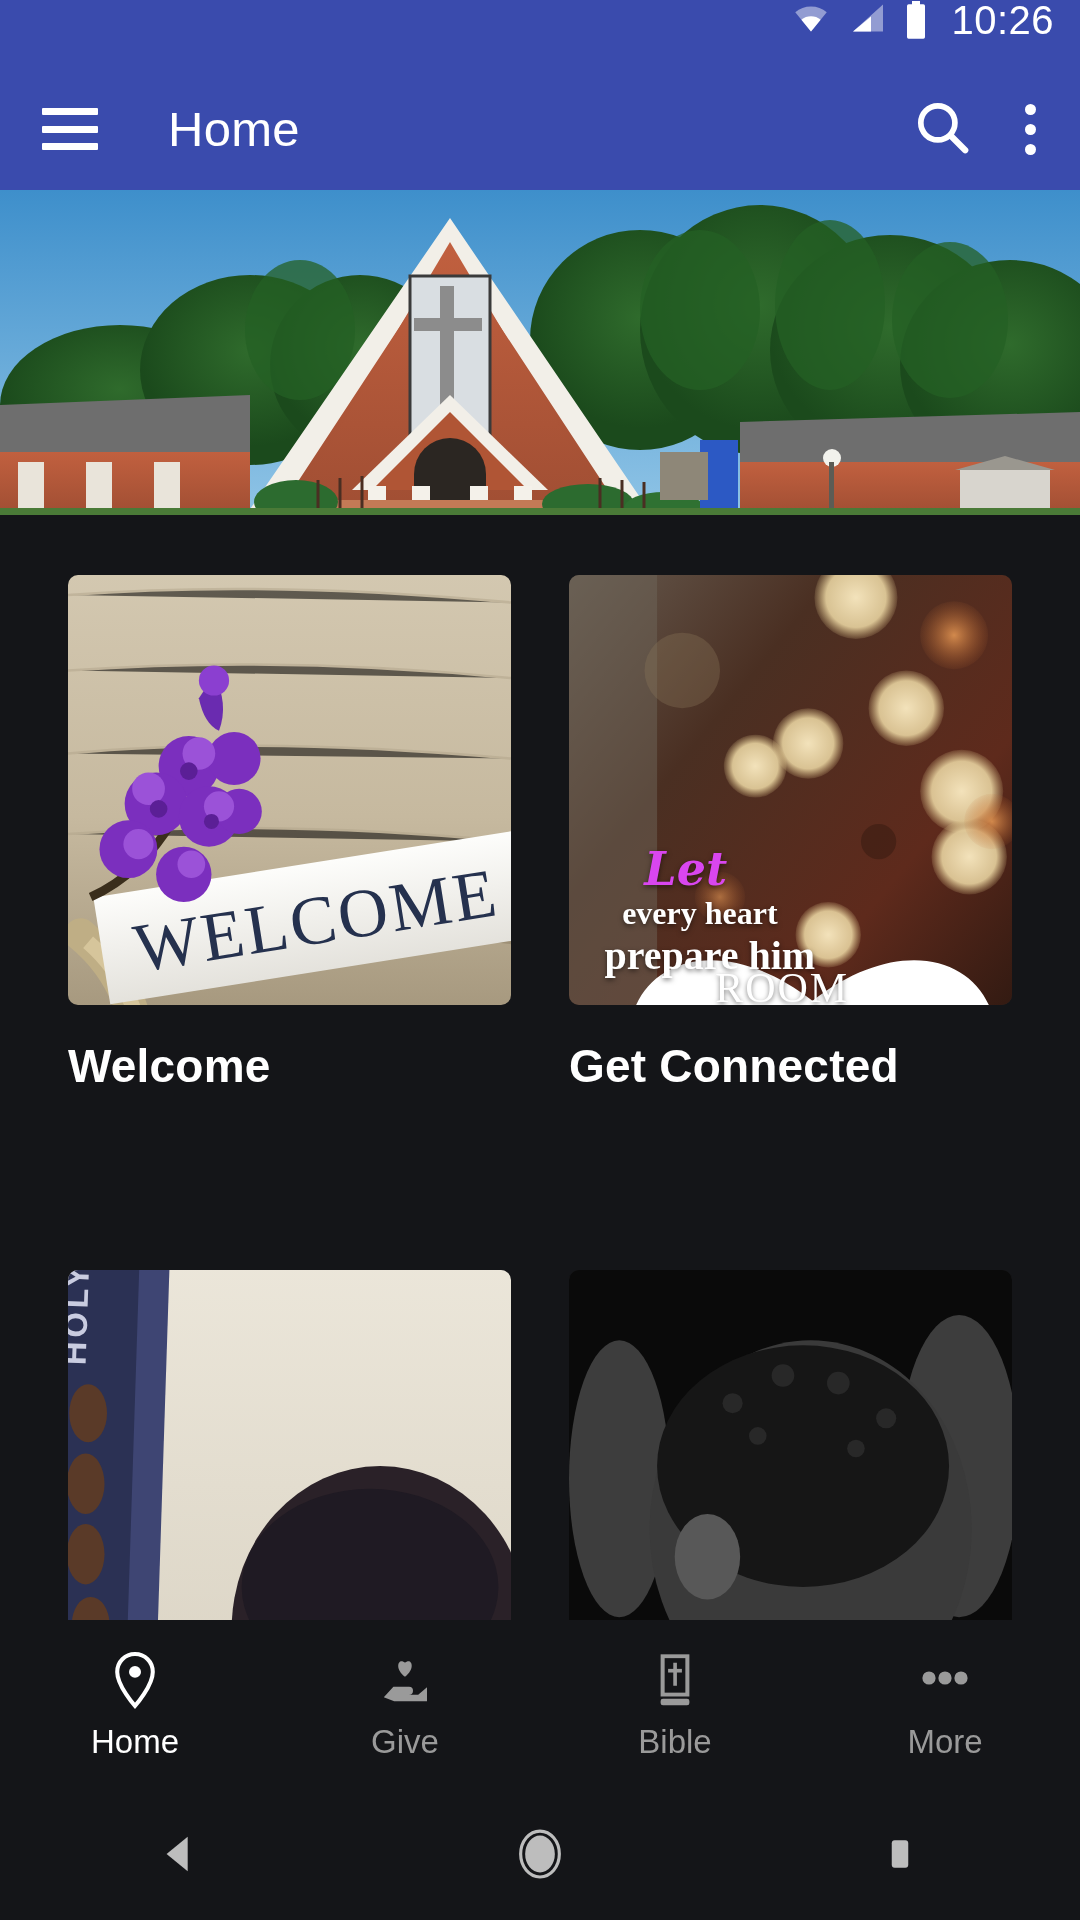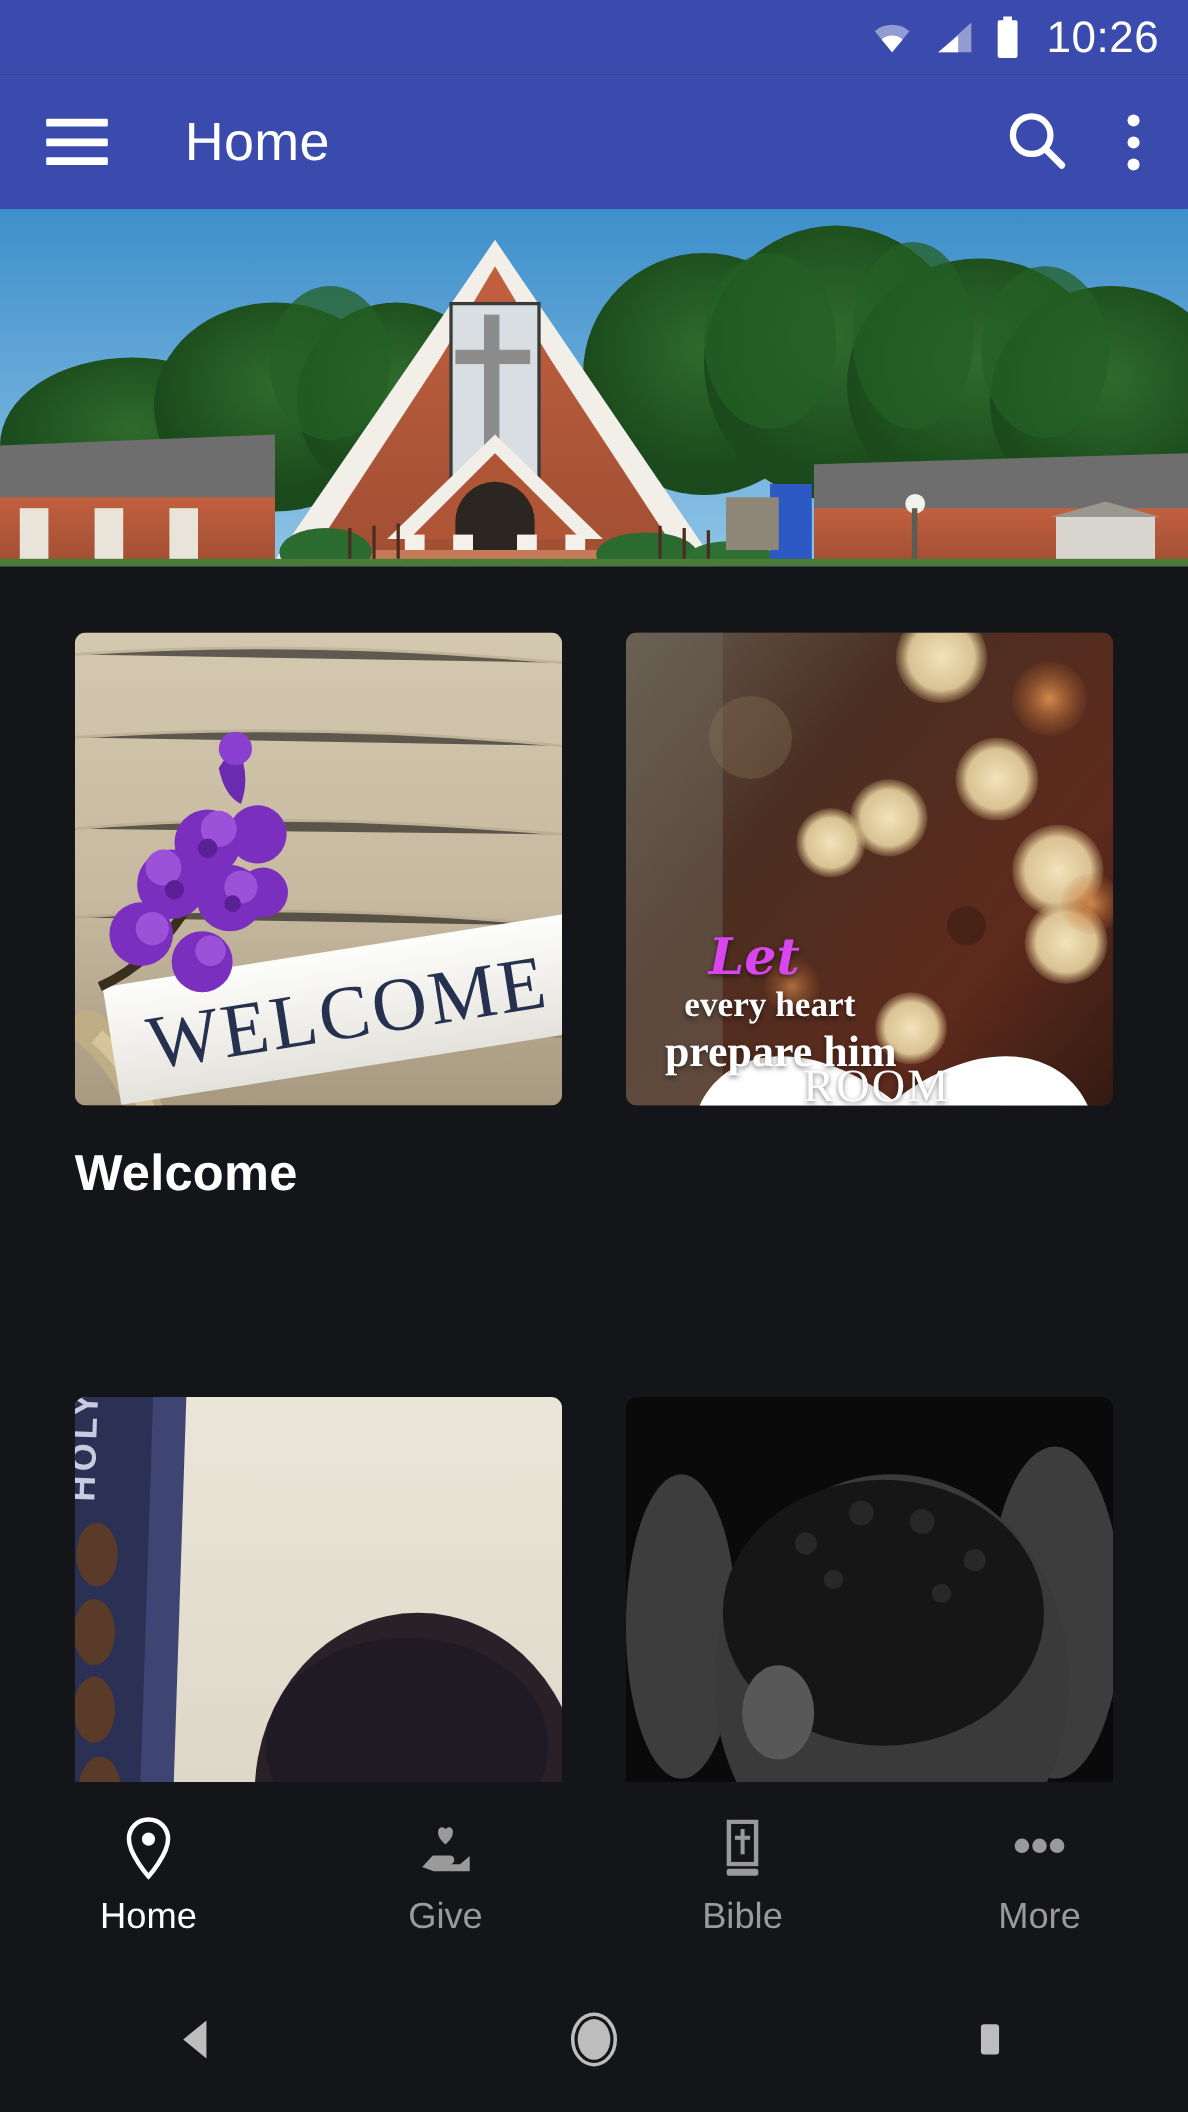--- a/index.html
+++ b/index.html
@@ -7,21 +7,21 @@
     width:1080px; height:1920px;
     background:#141518;
     font-family:"Liberation Sans", sans-serif;
     overflow:hidden;
   }
   .phone { position:relative; width:1080px; height:1920px; background:#141518; }
 
   
   .status-bar{
     position:absolute; top:0; left:0; width:1080px; height:68px;
-    background:#3A4BAD; display:flex; align-items:center;
+    background:#3A4BAD; display:flex; align-items:flex-start;
     justify-content:flex-end; padding-right:26px; gap:14px;
   }
   .st-icon{ display:flex; align-items:center; }
   .st-time{
     color:#fff; font-size:40px; font-weight:400; letter-spacing:0.5px;
     margin-left:8px; line-height:1;
   }
 
   
   .app-bar{
@@ -88,21 +88,21 @@
     text-align:center;
   }
   .ov-l3{
     position:absolute; left:8%; top:83%; color:#fff;
     font-family:"Liberation Serif", serif; font-weight:700; font-size:40px;
     text-shadow:0 2px 5px rgba(0,0,0,.5);
   }
   .ov-room{
     position:absolute; left:33%; top:90.5%; color:#fff;
     font-family:"Liberation Serif", serif; font-weight:400; font-size:42px;
-    letter-spacing:2px; text-shadow:0 2px 5px rgba(0,0,0,.5);margin-left:15px;
+    letter-spacing:2px; text-shadow:0 2px 5px rgba(0,0,0,.5);
   }
 
   
   .bottom-nav{
     position:absolute; bottom:132px; left:0; width:1080px; height:168px;
     background:#141518; display:flex; align-items:center;
   }
   .nav-item{
     flex:1; display:flex; flex-direction:column; align-items:center;
     gap:16px; cursor:pointer;
@@ -365,20 +365,21 @@
           <div class="ov">
             <svg class="ov-heart" viewBox="0 0 24 22">
               <path d="M12 21 C-5 10 3 -1 12 6 C21 -1 29 10 12 21 Z" fill="#ffffff"></path>
             </svg>
             <div class="ov-let">Let</div>
             <div class="ov-l2">every heart</div>
             <div class="ov-l3">prepare him</div>
             <div class="ov-room">ROOM</div>
           </div>
         </div>
+        <div class="card-label">Get Connected</div>
       </div>
     </div>
 
     <div class="grid row2">
       <div class="cell">
         <div class="card-img">
           <svg viewBox="0 0 352 430" preserveAspectRatio="xMidYMid slice">
             <defs>
               <linearGradient id="wallg" x1="0" y1="0" x2="0" y2="1">
                 <stop offset="0%" stop-color="#EDE8DC"></stop>

